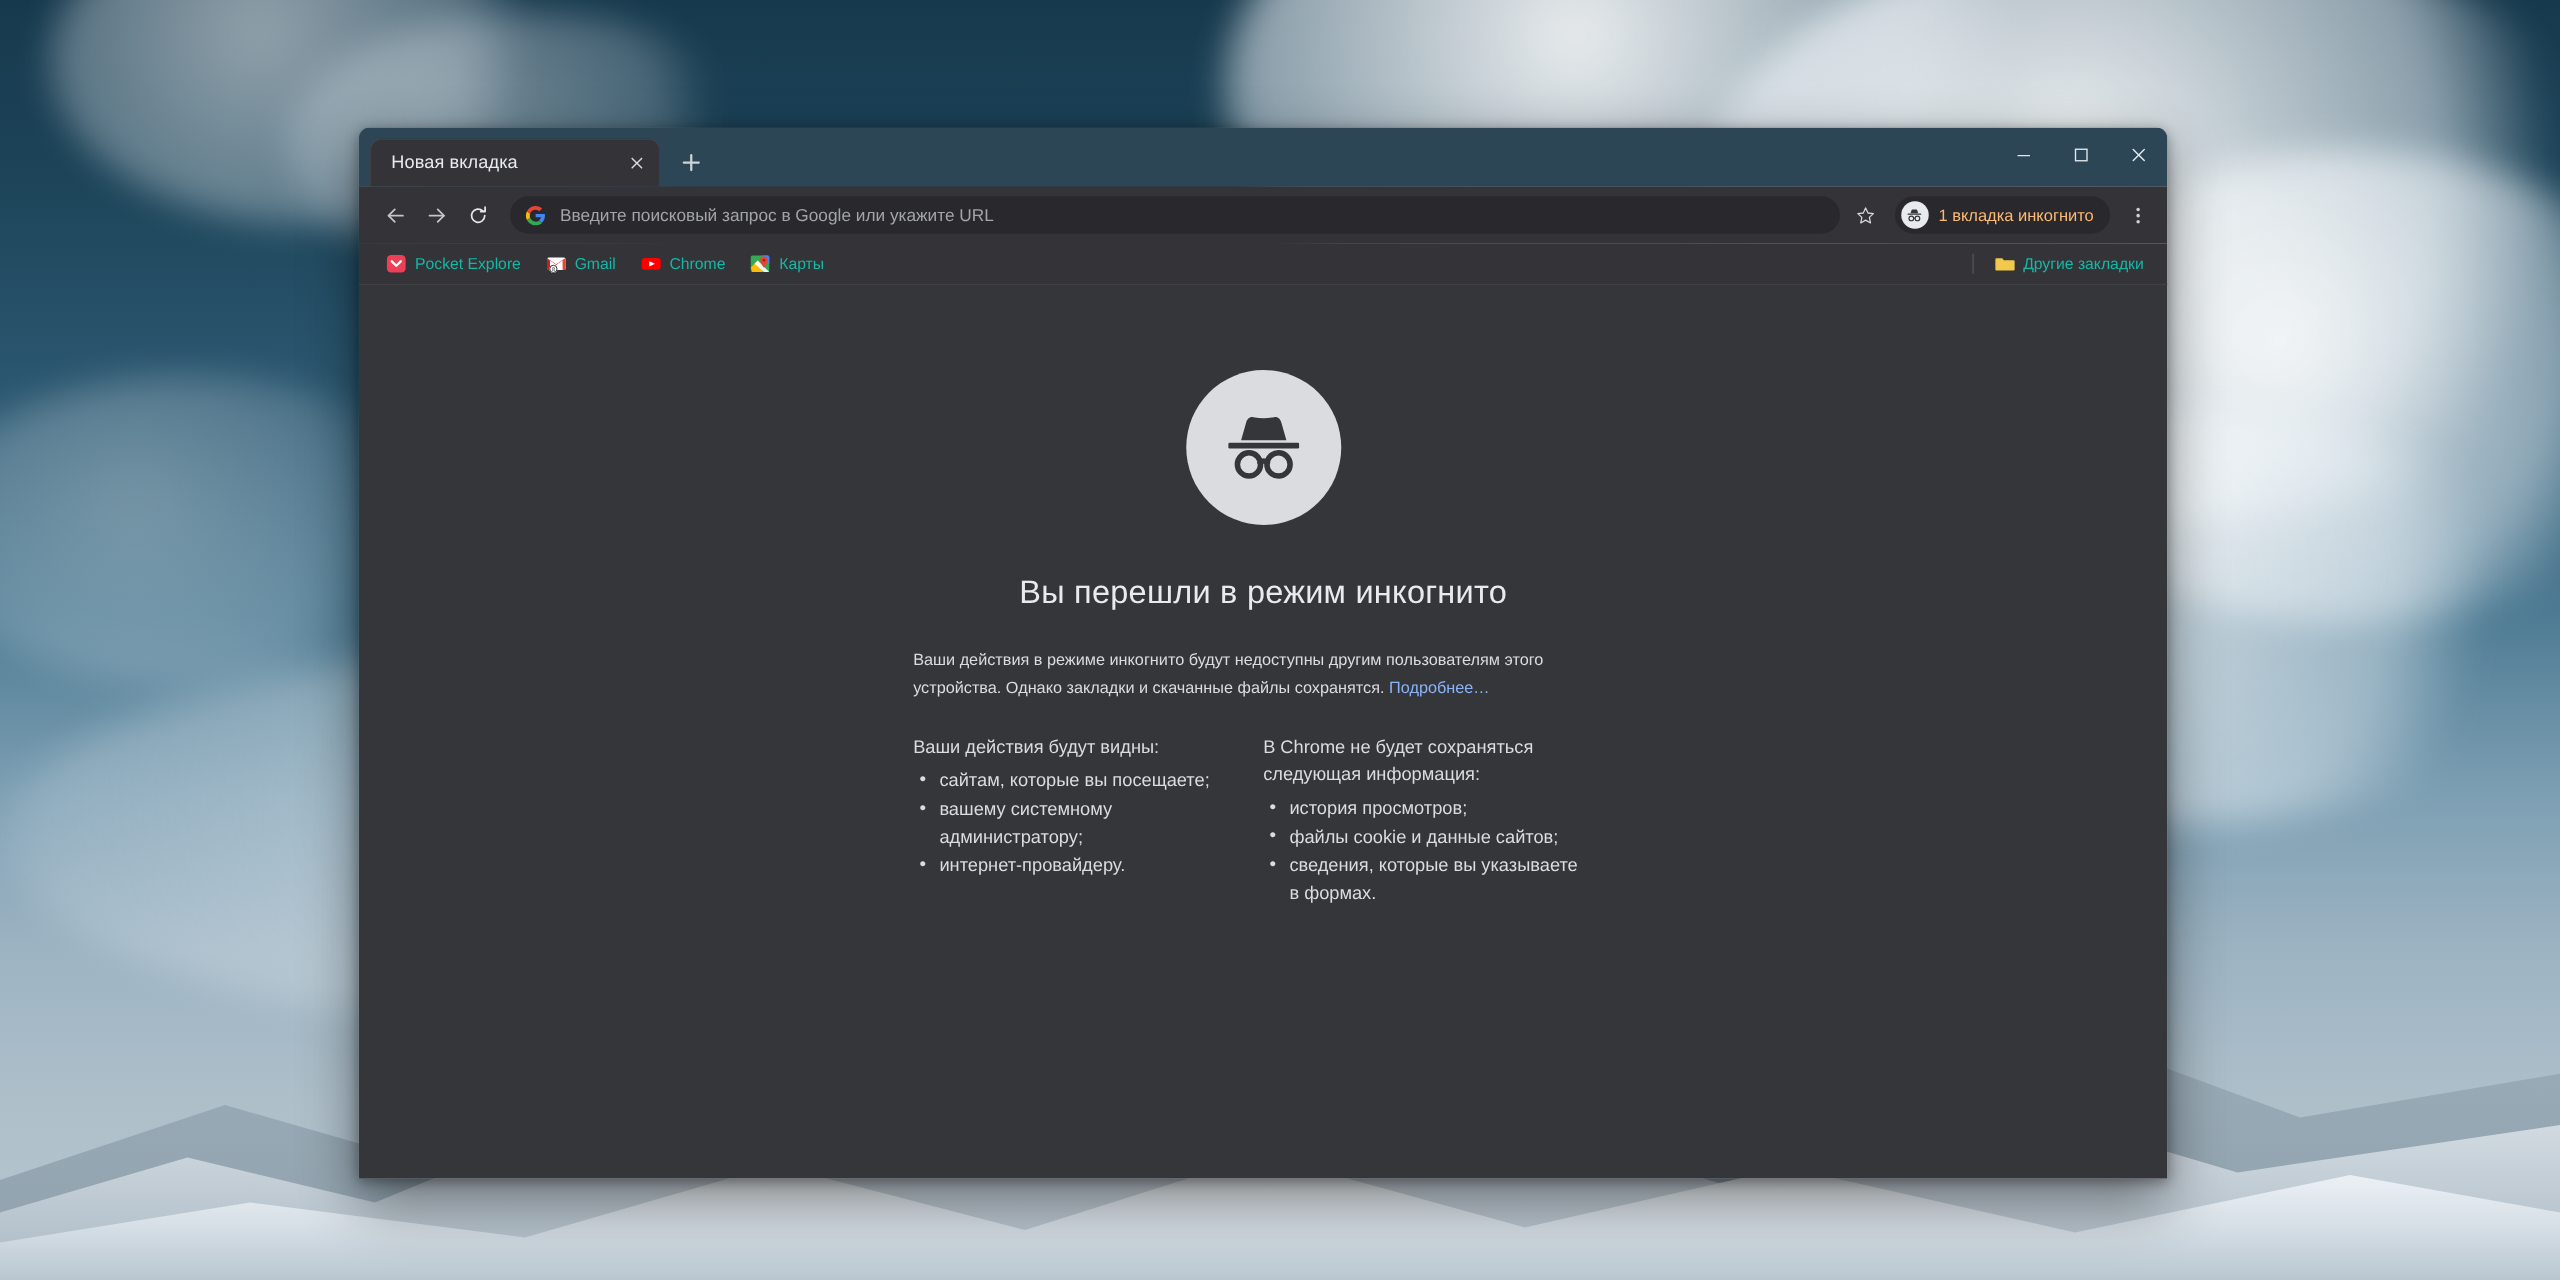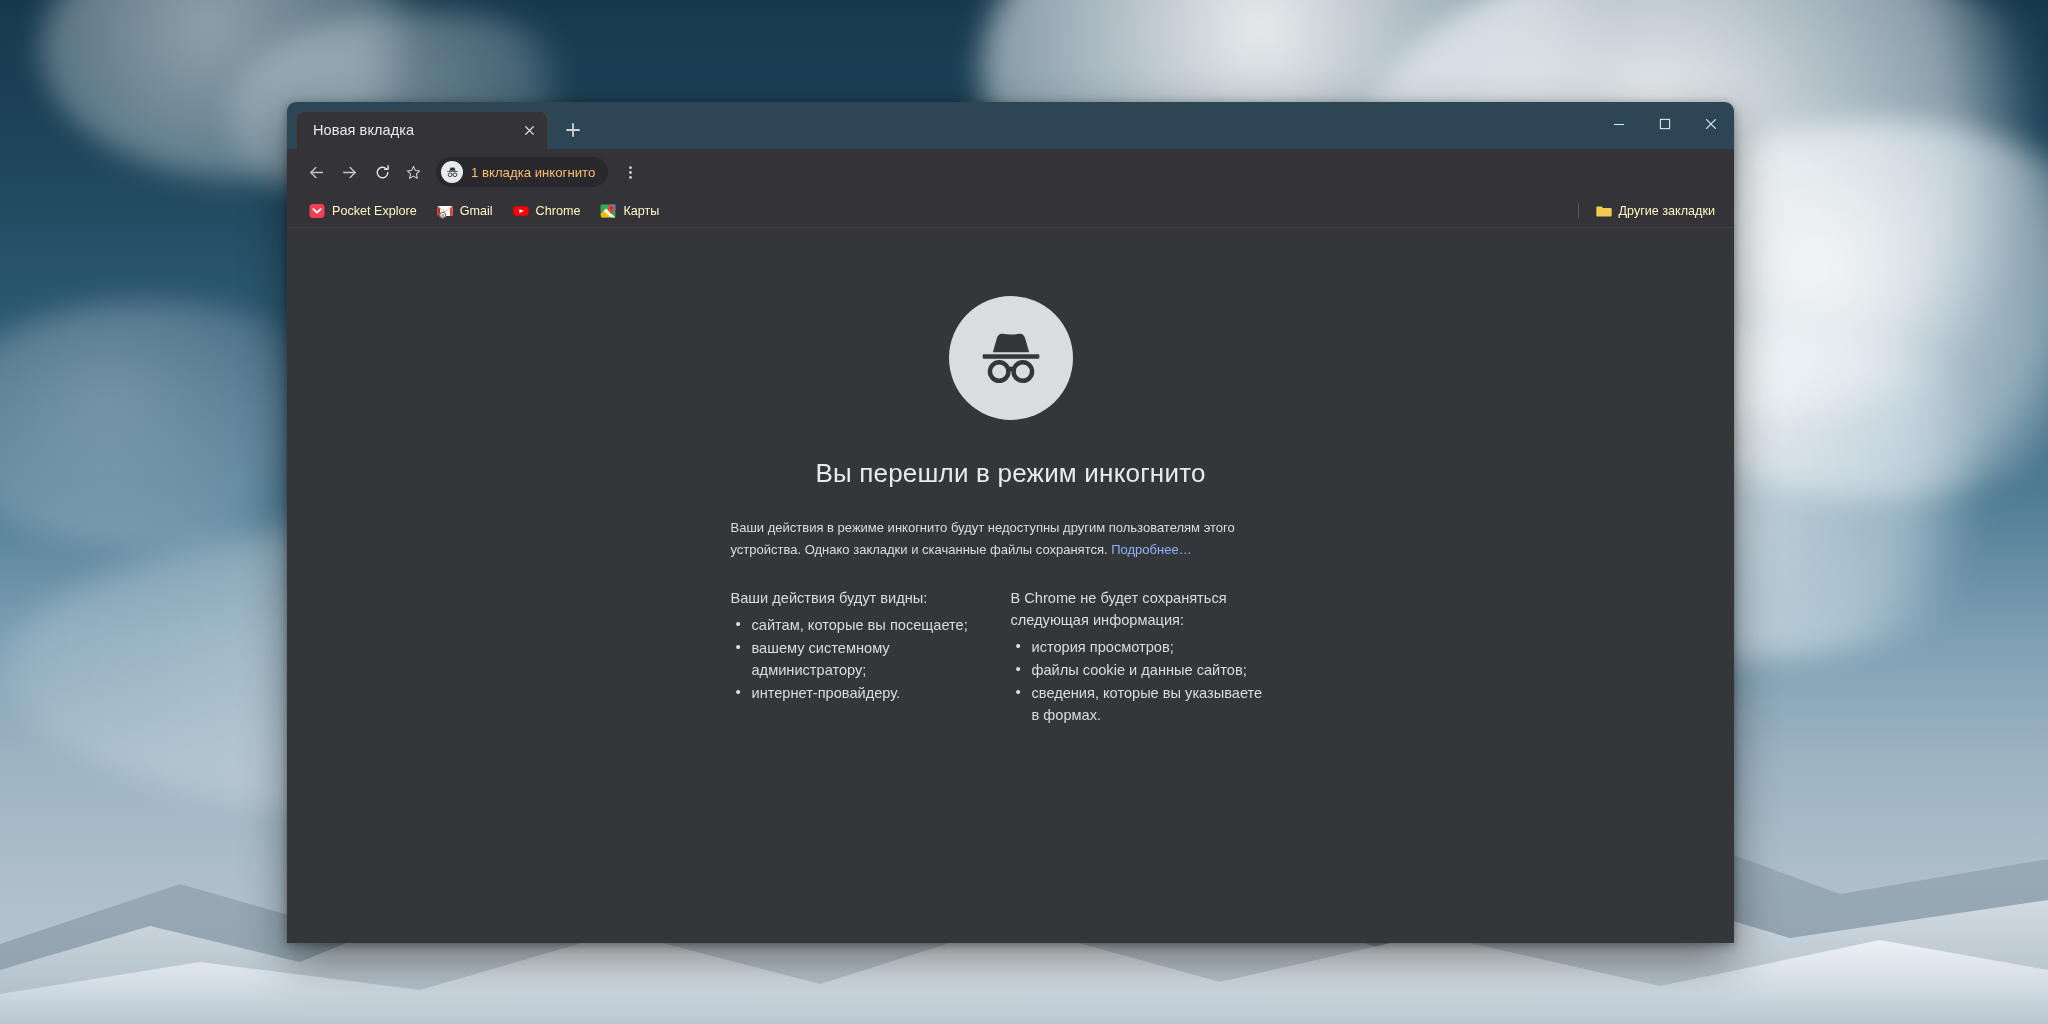--- a/index.html
+++ b/index.html
@@ -83,21 +83,21 @@
     align-items: flex-end;
     padding-left: 9px;
     flex: none;
   }
 
   .tab {
     position: relative;
     display: flex;
     align-items: center;
     height: 38px;
-    width: 252px;
+    width: 232px;
     background: #333338;
     border-radius: 9px 9px 0 0;
     padding: 0 8px 0 17px;
     box-shadow: inset 0 1px 0 rgba(255,255,255,0.06), inset 1px 0 0 rgba(255,255,255,0.05), inset -1px 0 0 rgba(255,255,255,0.05);
   }
   .tab-title {
     color: #e8eaed;
     font-size: 14.5px;
     white-space: nowrap;
     overflow: hidden;
@@ -225,21 +225,21 @@
   .bm {
     display: flex;
     align-items: center;
     gap: 7px;
     height: 24px;
     padding: 0 9px;
     border-radius: 4px;
   }
   .bm-ico { width: 16px; height: 16px; flex: none; display:block; }
   .bm-label {
-    color: #fef9c3;
+    color: #14b8a6;
     font-size: 12.6px;
     white-space: nowrap;
   }
   .bm-spacer { flex: 1; }
   .bm-sep {
     width: 1px; height: 16px;
     background: #55555b;
     margin: 0 6px;
     flex: none;
   }
@@ -419,20 +419,29 @@
         </svg>
       </div>
 
       <div class="navbtn">
         <svg viewBox="0 0 18 18" fill="none" stroke="#e4e6e8" stroke-width="1.5" stroke-linecap="round" stroke-linejoin="round">
           <path d="M14.6,9 A5.6,5.6 0 1 1 12.9,5.0"></path>
           <polyline points="14.9,1.9 14.9,5.5 11.3,5.5"></polyline>
         </svg>
       </div>
 
+      <div class="omnibox">
+        <svg class="g-icon" viewBox="0 0 48 48">
+          <path fill="#4285F4" d="M45.1 24.5c0-1.6-.1-2.8-.4-4H24v7.3h12.1c-.2 2-1.6 5-4.5 7l6.9 5.3c4.1-3.8 6.6-9.4 6.6-15.6z"></path>
+          <path fill="#34A853" d="M24 46c5.9 0 10.9-2 14.5-5.3l-6.9-5.3c-1.9 1.3-4.4 2.2-7.6 2.2-5.8 0-10.7-3.8-12.5-9.1l-7.1 5.5C8 41 15.4 46 24 46z"></path>
+          <path fill="#FBBC05" d="M11.5 28.5c-.5-1.4-.7-2.9-.7-4.5s.3-3.1.7-4.5l-7.1-5.5C2.9 17.1 2 20.4 2 24s.9 6.9 2.4 10z"></path>
+          <path fill="#EA4335" d="M24 10.6c4.1 0 6.9 1.8 8.5 3.3l6.2-6C34.9 4.5 29.9 2 24 2 15.4 2 8 7 4.4 14l7.1 5.5c1.8-5.3 6.7-8.9 12.5-8.9z"></path>
+        </svg>
+        <span class="omni-text">Введите поисковый запрос в Google или укажите URL</span>
+      </div>
 
       <div class="star-btn">
         <svg viewBox="0 0 20 20" fill="none" stroke="#d6d8db" stroke-width="1.35" stroke-linejoin="round">
           <polygon points="10,1.8 12.5,7.2 18.3,7.9 14,11.9 15.2,17.8 10,14.8 4.8,17.8 6,11.9 1.7,7.9 7.5,7.2"></polygon>
         </svg>
       </div>
 
       <div class="incognito-chip">
         <span class="chip-avatar">
           <svg viewBox="0 0 24 24">

